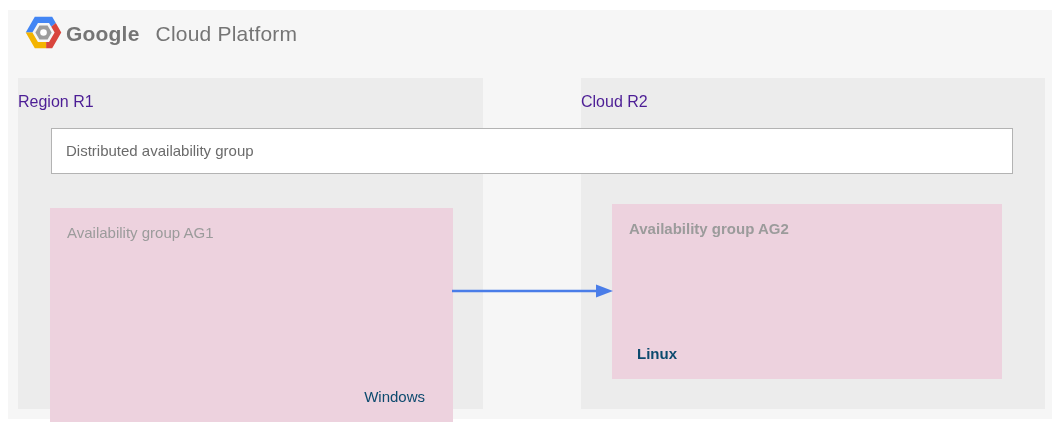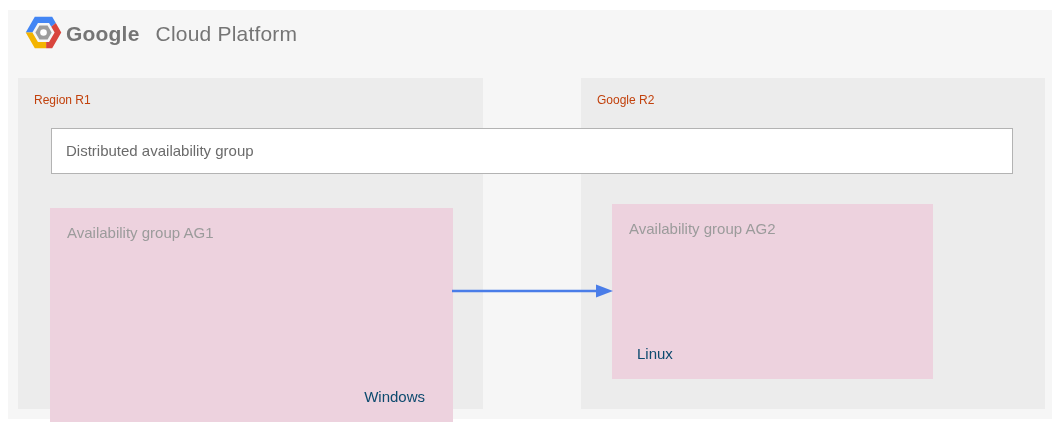--- a/index.html
+++ b/index.html
@@ -37,23 +37,23 @@
   .region {
     position: absolute;
     top: 78px;
     height: 331px;
     background: #ececec;
   }
   .region.r1 { left: 18px;  width: 465px; }
   .region.r2 { left: 581px; width: 464px; }
   .region-label {
     position: absolute;
-    left: 16px; top: 15px;
-    font-size: 12px;
-    color: #c2410c;
+    left: 0; top: 15px;
+    font-size: 16px;
+    color: #4c1d95;
   }
   
   .dag-box {
     position: absolute;
     left: 51px; top: 128px;
     width: 962px; height: 46px;
     background: #ffffff;
     border: 1px solid #b3b3b3;
     text-align: right;
   }
@@ -64,21 +64,21 @@
     font-size: 15px;
     color: #6b6b6b;
     white-space: nowrap;
   }
   
   .ag-box {
     position: absolute;
     background: #edd2de;
   }
   .ag-box.ag1 { left: 50px;  top: 208px; width: 403px; height: 214px; text-align: center; }
-  .ag-box.ag2 { left: 612px; top: 204px; width: 321px; height: 175px; }
+  .ag-box.ag2 { left: 612px; top: 204px; width: 390px; height: 175px; font-weight: bold; }
   .ag-label {
     position: absolute;
     left: 17px; top: 16px;
     font-size: 15px;
     color: #9b9b9b;
     white-space: nowrap;
   }
   .os-label {
     position: absolute;
     bottom: 17px;
@@ -108,21 +108,21 @@
   <circle cx="50" cy="43.5" r="9" fill="#ffffff"></circle>
 </svg>
 <div class="logo-text">
   <span class="primary">Google</span><span class="secondary">Cloud Platform</span>
 </div>
 
 <div class="region r1">
   <div class="region-label">Region R1</div>
 </div>
 <div class="region r2">
-  <div class="region-label">Google R2</div>
+  <div class="region-label">Cloud R2</div>
 </div>
 
 <div class="dag-box">
   <div class="dag-label">Distributed availability group</div>
 </div>
 
 <div class="ag-box ag1">
   <div class="ag-label">Availability group AG1</div>
   <div class="os-label right">Windows</div>
 </div>

